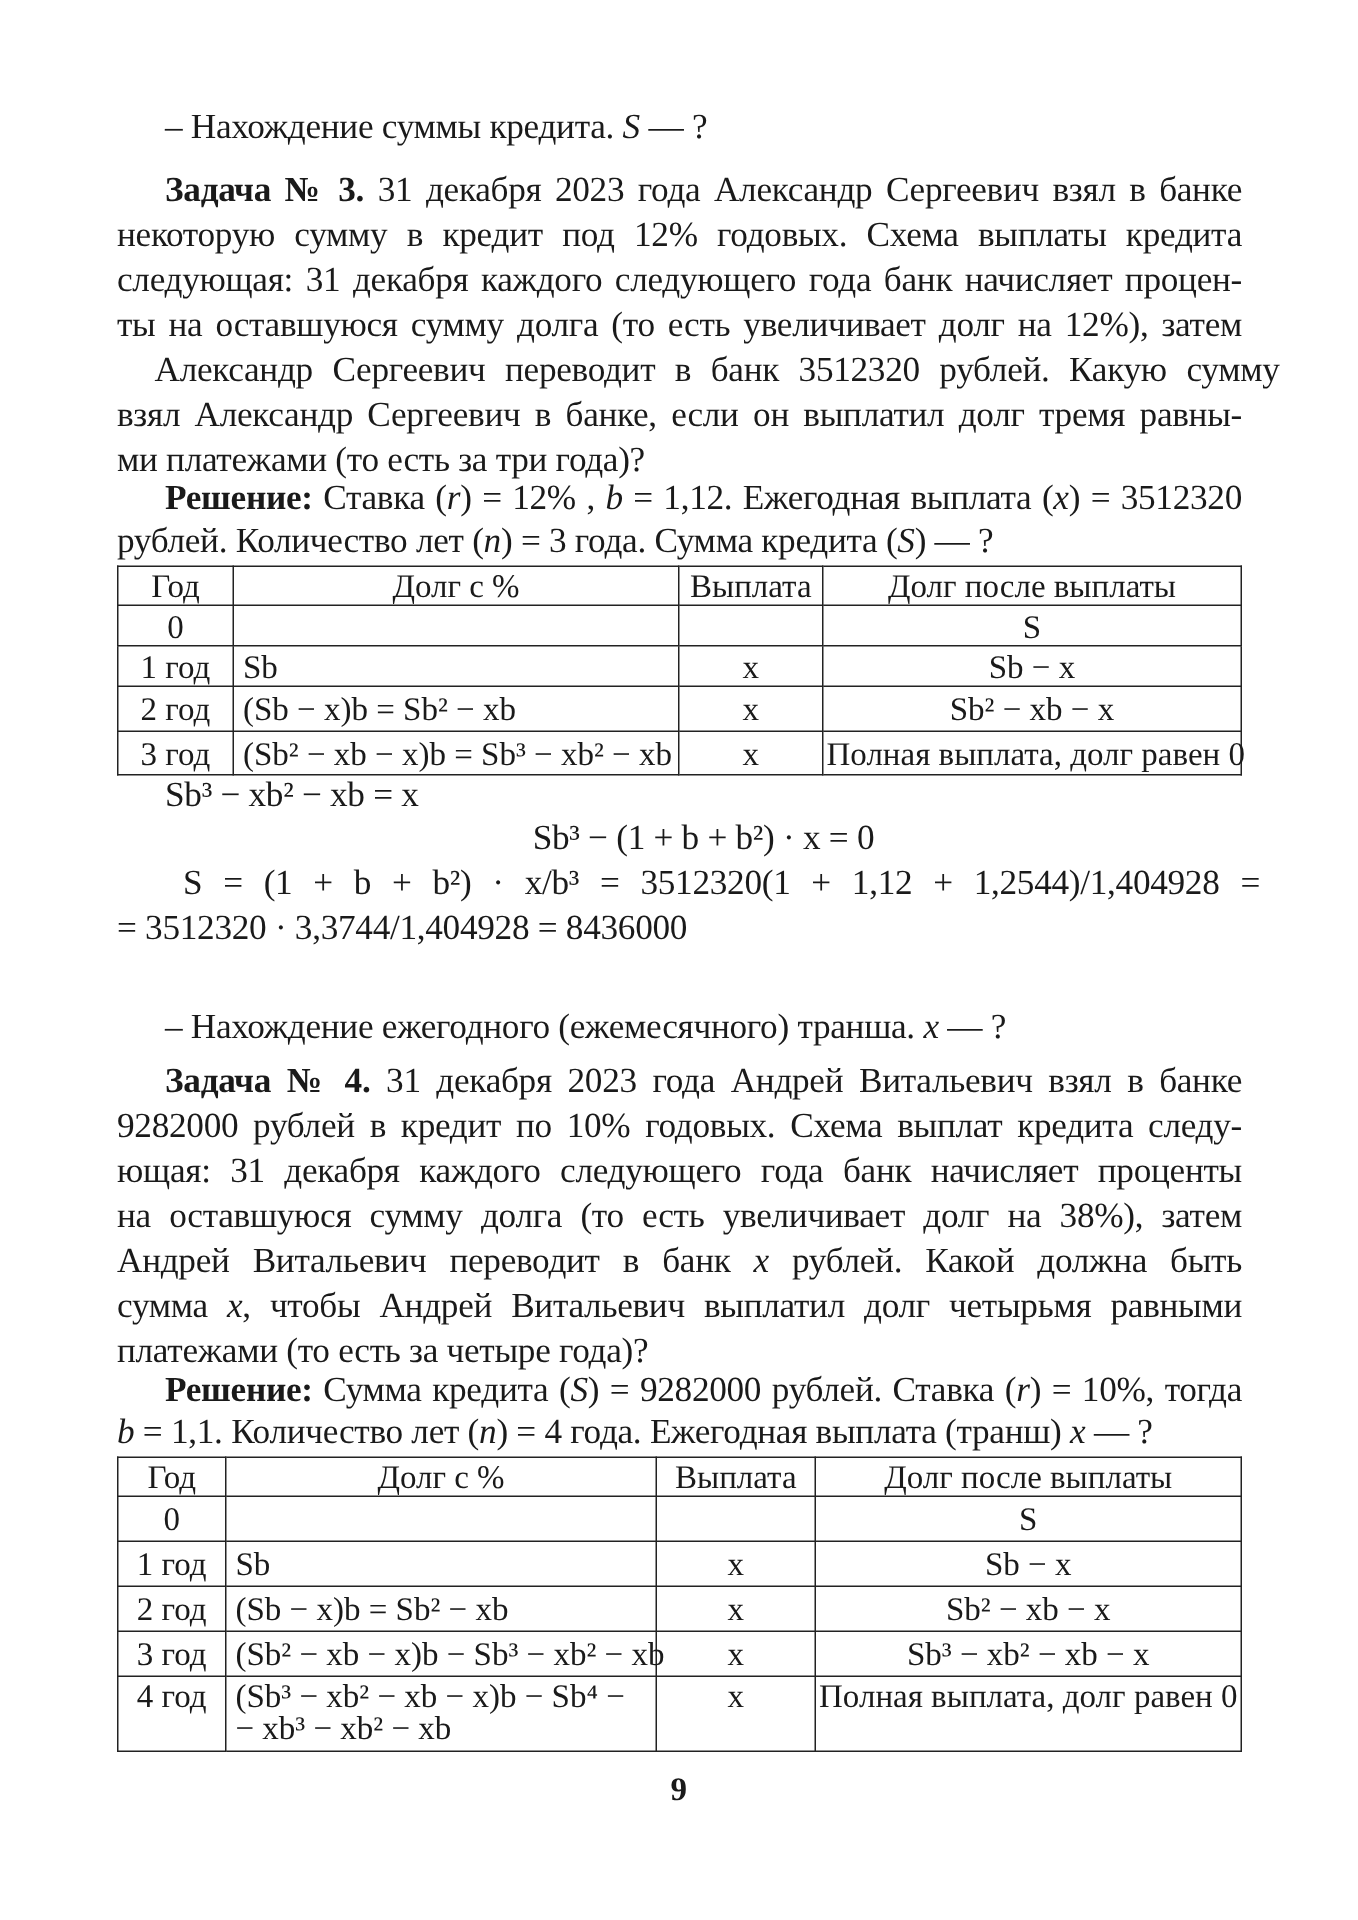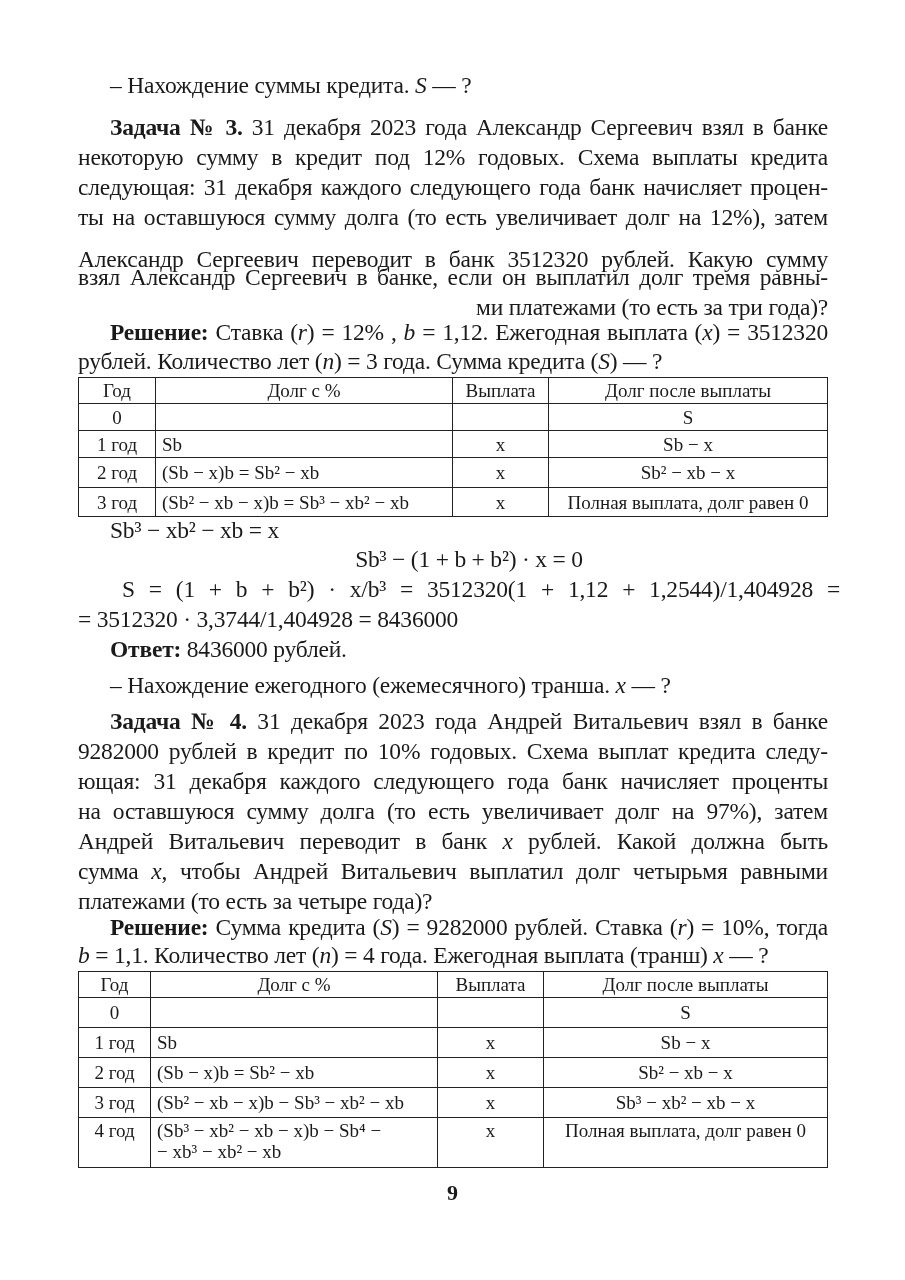--- a/index.html
+++ b/index.html
@@ -14,21 +14,21 @@
       font-size: 23.5px; line-height: 30px; white-space: nowrap;
       letter-spacing: -0.2px;
     }
     .just { text-align: justify; text-align-last: justify; white-space: normal; }
     .ind { left: 110px; width: 718px; }
     b { font-weight: bold; }
     i { font-style: italic; }
 
     table.tbl {
       position: absolute; left: 78px; border-collapse: collapse;
-      font-size: 19px; table-layout: fixed; padding-left: 45px;
+      font-size: 22px; table-layout: fixed; padding-left: 45px;
     }
     table.tbl td {
       border: 1.6px solid #222; padding: 0 6px; line-height: 21px;
       vertical-align: middle; white-space: nowrap;
     }
     table.tbl td.c { text-align: center; }
     table.tbl td.l { text-align: left; }
     table.tbl td.top { vertical-align: top; padding-top: 2px; margin-left: 36px; }
 
     .pagenum {
@@ -44,23 +44,23 @@
   <div class="line ind" style="top:70px;">
     <span>– Нахождение суммы кредита. </span><i>S</i><span> — ?</span>
   </div>
 
   <div class="line ind just" style="top:112px;">
     <b>Задача № 3.</b><span> 31 декабря 2023 года Александр Сергеевич взял в банке</span>
   </div>
   <div class="line just" style="top:142px;">некоторую сумму в кредит под 12% годовых. Схема выплаты кредита</div>
   <div class="line just" style="top:172px;">следующая: 31 декабря каждого следующего года банк начисляет процен-</div>
   <div class="line just" style="top:202px;">ты на оставшуюся сумму долга (то есть увеличивает долг на 12%), затем</div>
-  <div class="line just" style="top:244px;">Александр Сергеевич переводит в банк 3512320 рублей. Какую сумму</div>
+  <div class="line just" style="top:232px;margin-left:25px;">Александр Сергеевич переводит в банк 3512320 рублей. Какую сумму</div>
   <div class="line just" style="top:262px;">взял Александр Сергеевич в банке, если он выплатил долг тремя равны-</div>
-  <div class="line" style="top:292px;text-align:right;">ми платежами (то есть за три года)?</div>
+  <div class="line" style="top:292px;">ми платежами (то есть за три года)?</div>
 
   <div class="line ind just" style="top:317px;">
     <b>Решение:</b><span> Ставка (</span><i>r</i><span>) = 12% , </span><i>b</i><span> = 1,12. Ежегодная выплата (</span><i>x</i><span>) = 3512320</span>
   </div>
   <div class="line" style="top:346px;">
     <span>рублей. Количество лет (</span><i>n</i><span>) = 3 года. Сумма кредита (</span><i>S</i><span>) — ?</span>
   </div>
 
   <table class="tbl" style="top:377px; width:749px;">
     <colgroup>
@@ -100,34 +100,31 @@
       <td class="c">x</td>
       <td class="c" style="padding:0 2px;">Полная выплата, долг равен 0</td>
     </tr>
   </tbody>
     </table>
 
   <div class="line ind" style="top:515px;">Sb³ − xb² − xb = x</div>
   <div class="line ind" style="top:544px;text-align:center;">Sb³ − (1 + b + b²) · x = 0</div>
   <div class="line ind just" style="top:574px;margin-left:12px;">S = (1 + b + b²) · x/b³ = 3512320(1 + 1,12 + 1,2544)/1,404928 =</div>
   <div class="line" style="top:604px;">= 3512320 · 3,3744/1,404928 = 8436000</div>
-  <div class="line ind" style="top:634px;">
-    <b>Ответ:</b><span> 8436000 рублей.</span>
-  </div>
 
   <div class="line ind" style="top:670px;">
     <span>– Нахождение ежегодного (ежемесячного) транша. </span><i>x</i><span> — ?</span>
   </div>
 
   <div class="line ind just" style="top:706px;">
     <b>Задача № 4.</b><span> 31 декабря 2023 года Андрей Витальевич взял в банке</span>
   </div>
   <div class="line just" style="top:736px;">9282000 рублей в кредит по 10% годовых. Схема выплат кредита следу-</div>
   <div class="line just" style="top:766px;">ющая: 31 декабря каждого следующего года банк начисляет проценты</div>
-  <div class="line just" style="top:796px;">на оставшуюся сумму долга (то есть увеличивает долг на 97%), затем</div>
+  <div class="line just" style="top:796px;">на оставшуюся сумму долга (то есть увеличивает долг на 38%), затем</div>
   <div class="line just" style="top:826px;">
     <span>Андрей Витальевич переводит в банк </span><i>x</i><span> рублей. Какой должна быть</span>
   </div>
   <div class="line just" style="top:856px;">
     <span>сумма </span><i>x</i><span>, чтобы Андрей Витальевич выплатил долг четырьмя равными</span>
   </div>
   <div class="line" style="top:886px;">платежами (то есть за четыре года)?</div>
 
   <div class="line ind just" style="top:912px;">
     <b>Решение:</b><span> Сумма кредита (</span><i>S</i><span>) = 9282000 рублей. Ставка (</span><i>r</i><span>) = 10%, тогда</span>

